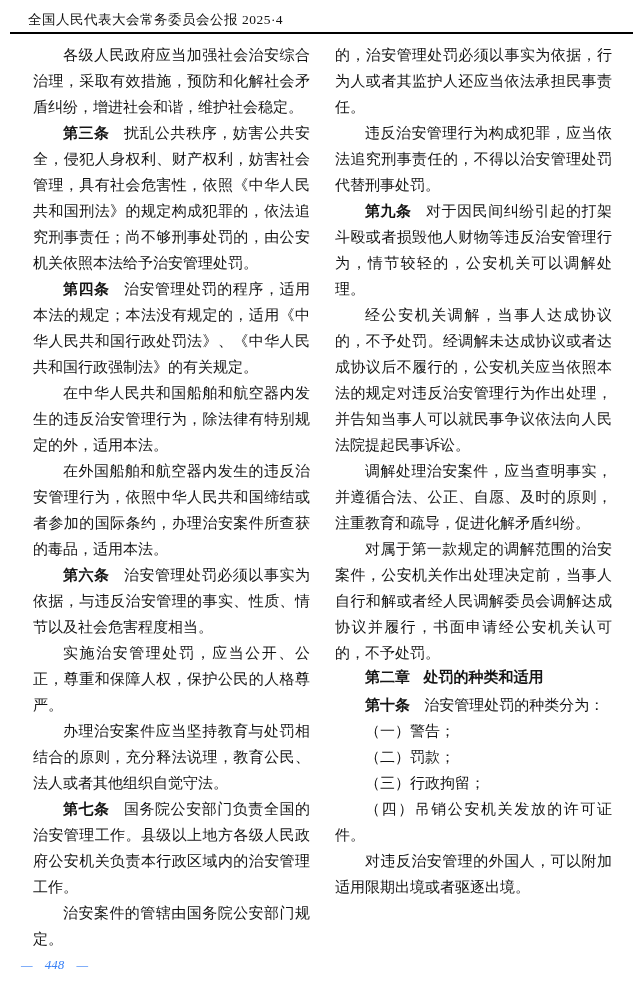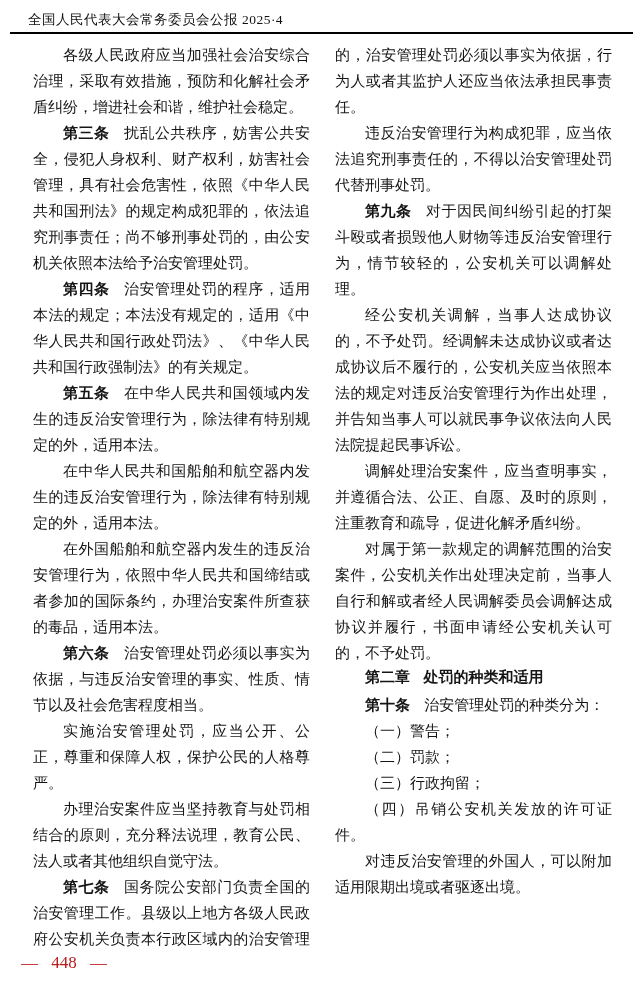--- a/index.html
+++ b/index.html
@@ -40,40 +40,39 @@
   .chapter {
     margin: 13px 0 12px; text-align: center; text-indent: 0;
     font-family: Liberation Mono, monospace;
     font-weight: 700; font-size: 18.5px; line-height: 30px; color: #0d0d0d;
     white-space: nowrap;
   }
   .chapter .chapter-num { margin-right: 0.9em; }
 
   .footer {
     position: absolute; left: 21px; bottom: 13px;
-    font-size: 17px; color: #b91c1c; word-spacing: 9px;
+    font-size: 13px; color: #3b82f6; word-spacing: 9px; font-style: italic;
   }
 </style>
 </head>
 <body>
 
 <div class="page">
 
   <div class="header">
     <span>全国人民代表大会常务委员会公报 2025·4</span>
   </div>
   <div class="rule"></div>
 
   <div class="columns">
 
     <div class="col">
       <p class="para"><span>各级人民政府应当加强社会治安综合治理，采取有效措施，预防和化解社会矛盾纠纷，增进社会和谐，维护社会稳定。</span></p>
       <p class="para"><b class="art">第三条</b><span>扰乱公共秩序，妨害公共安全，侵犯人身权利、财产权利，妨害社会管理，具有社会危害性，依照《中华人民共和国刑法》的规定构成犯罪的，依法追究刑事责任；尚不够刑事处罚的，由公安机关依照本法给予治安管理处罚。</span></p>
       <p class="para"><b class="art">第四条</b><span>治安管理处罚的程序，适用本法的规定；本法没有规定的，适用《中华人民共和国行政处罚法》、《中华人民共和国行政强制法》的有关规定。</span></p>
-      <p class="para"><b class="art">第五条</b><span>在中华人民共和国领域内发生的违反治安管理行为，除法律有特别规定的外，适用本法。</span></p>
       <p class="para"><span>在中华人民共和国船舶和航空器内发生的违反治安管理行为，除法律有特别规定的外，适用本法。</span></p>
       <p class="para"><span>在外国船舶和航空器内发生的违反治安管理行为，依照中华人民共和国缔结或者参加的国际条约，办理治安案件所查获的毒品，适用本法。</span></p>
       <p class="para"><b class="art">第六条</b><span>治安管理处罚必须以事实为依据，与违反治安管理的事实、性质、情节以及社会危害程度相当。</span></p>
       <p class="para"><span>实施治安管理处罚，应当公开、公正，尊重和保障人权，保护公民的人格尊严。</span></p>
       <p class="para"><span>办理治安案件应当坚持教育与处罚相结合的原则，充分释法说理，教育公民、法人或者其他组织自觉守法。</span></p>
       <p class="para"><b class="art">第七条</b><span>国务院公安部门负责全国的治安管理工作。县级以上地方各级人民政府公安机关负责本行政区域内的治安管理工作。</span></p>
       <p class="para"><span>治安案件的管辖由国务院公安部门规定。</span></p>
 
     </div>
 

